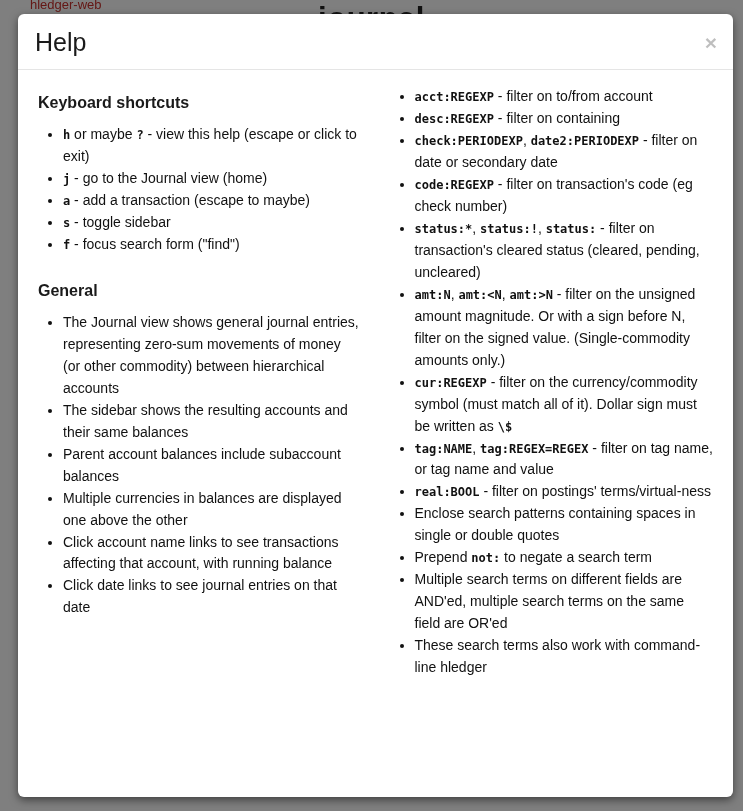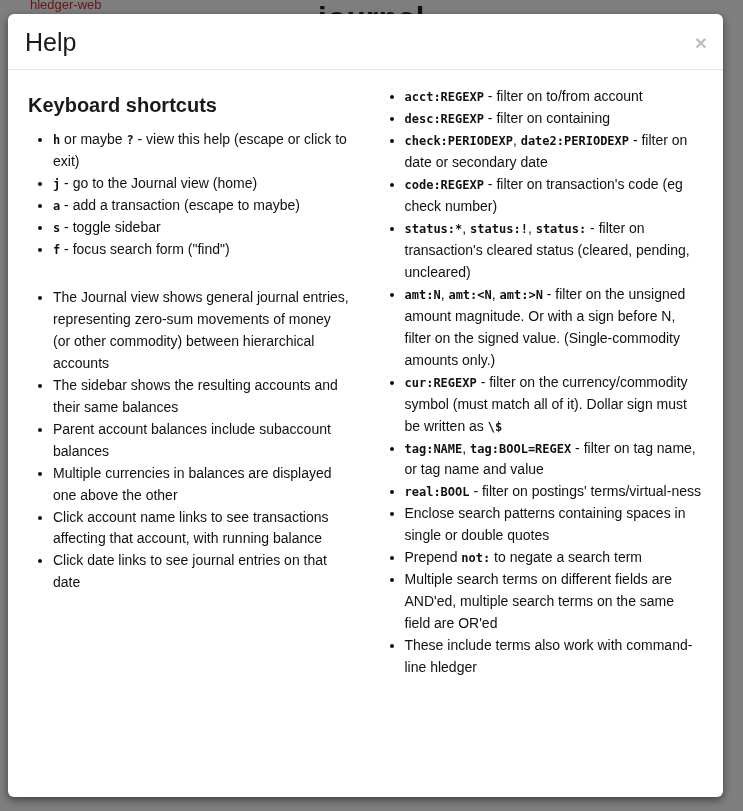--- a/index.html
+++ b/index.html
@@ -16,21 +16,21 @@
     font-size:13px;color:#c9302c;text-decoration:none;
   }
   .obscured-heading{
     position:absolute;left:0;right:0;top:1px;text-align:center;
     font-size:31px;font-weight:bold;color:#222;letter-spacing:.5px;
   }
   
   .backdrop{position:absolute;inset:0;background:rgba(0,0,0,0.5);}
   
   .modal{
-    position:absolute;left:8px;top:14px;width:715px;height:783px;
+    position:absolute;left:18px;top:14px;width:715px;height:783px;
     background:#fff;border-radius:6px;
     box-shadow:0 3px 9px rgba(0,0,0,.5);
     display:flex;flex-direction:column;box-sizing:border-box;
     overflow:hidden;
   }
   .modal-header{
     position:relative;flex:0 0 auto;
     padding:13px 15px 12px 17px;
     border-bottom:1px solid #e5e5e5;
   }
@@ -43,21 +43,21 @@
     font-size:21px;font-weight:bold;line-height:1;color:#000;opacity:.25;
     font-family:"Liberation Sans", sans-serif;
   }
   .modal-body{
     flex:1 1 auto;display:flex;gap:28px;
     padding:16px 20px 20px 20px;box-sizing:border-box;
   }
   .help-col{flex:1 1 0;min-width:0;}
   .section-heading{
     margin:8px 0 12px 0;
-    font-size:20px;font-weight:bold;color:#1a1a1a;
+    font-size:16px;font-weight:bold;color:#1a1a1a;
   }
   .section-heading + .help-list{margin-top:0;}
   .help-list{
     margin:0 0 26px 0;padding:0 0 0 25px;list-style:disc;
     font-size:14px;line-height:1.57;color:#111;
   }
   .help-list li{margin:0;padding:0;}
   .inline-code{
     font-family:"DejaVu Sans Mono", monospace;
     font-weight:bold;font-size:12px;color:#111;
@@ -82,40 +82,41 @@
   <div class="modal-body">
     <div class="help-col" id="left-col">
         <h4 class="section-heading">Keyboard shortcuts</h4>
         <ul class="help-list">
           <li><span class="inline-code">h</span><span> or maybe </span><span class="inline-code">?</span><span> - view this help (escape or click to exit)</span></li>
           <li><span class="inline-code">j</span><span> - go to the Journal view (home)</span></li>
           <li><span class="inline-code">a</span><span> - add a transaction (escape to maybe)</span></li>
           <li><span class="inline-code">s</span><span> - toggle sidebar</span></li>
           <li><span class="inline-code">f</span><span> - focus search form ("find")</span></li>
         </ul>
+        <h4 class="section-heading">General</h4>
         <ul class="help-list">
           <li><span>The Journal view shows general journal entries, representing zero-sum movements of money (or other commodity) between hierarchical accounts</span></li>
           <li><span>The sidebar shows the resulting accounts and their same balances</span></li>
           <li><span>Parent account balances include subaccount balances</span></li>
           <li><span>Multiple currencies in balances are displayed one above the other</span></li>
           <li><span>Click account name links to see transactions affecting that account, with running balance</span></li>
           <li><span>Click date links to see journal entries on that date</span></li>
         </ul>
       </div>
     <div class="help-col" id="right-col">
         <ul class="help-list">
           <li><span class="inline-code">acct:REGEXP</span><span> - filter on to/from account</span></li>
           <li><span class="inline-code">desc:REGEXP</span><span> - filter on containing</span></li>
           <li><span class="inline-code">check:PERIODEXP</span><span>, </span><span class="inline-code">date2:PERIODEXP</span><span> - filter on date or secondary date</span></li>
           <li><span class="inline-code">code:REGEXP</span><span> - filter on transaction's code (eg check number)</span></li>
           <li><span class="inline-code">status:*</span><span>, </span><span class="inline-code">status:!</span><span>, </span><span class="inline-code">status:</span><span> - filter on transaction's cleared status (cleared, pending, uncleared)</span></li>
           <li><span class="inline-code">amt:N</span><span>, </span><span class="inline-code">amt:&lt;N</span><span>, </span><span class="inline-code">amt:&gt;N</span><span> - filter on the unsigned amount magnitude. Or with a sign before N, filter on the signed value. (Single-commodity amounts only.)</span></li>
           <li><span class="inline-code">cur:REGEXP</span><span> - filter on the currency/commodity symbol (must match all of it). Dollar sign must be written as </span><span class="inline-code">\$</span></li>
-          <li><span class="inline-code">tag:NAME</span><span>, </span><span class="inline-code">tag:BOOL=REGEX</span><span> - filter on tag name, or tag name and value</span></li>
+          <li><span class="inline-code">tag:NAME</span><span>, </span><span class="inline-code">tag:REGEX=REGEX</span><span> - filter on tag name, or tag name and value</span></li>
           <li><span class="inline-code">real:BOOL</span><span> - filter on postings' terms/virtual-ness</span></li>
           <li><span>Enclose search patterns containing spaces in single or double quotes</span></li>
           <li><span>Prepend </span><span class="inline-code">not:</span><span> to negate a search term</span></li>
           <li><span>Multiple search terms on different fields are AND'ed, multiple search terms on the same field are OR'ed</span></li>
-          <li><span>These include terms also work with command-line hledger</span></li>
+          <li><span>These search terms also work with command-line hledger</span></li>
         </ul>
       </div>
   </div>
 </div>
 
 </body></html>

